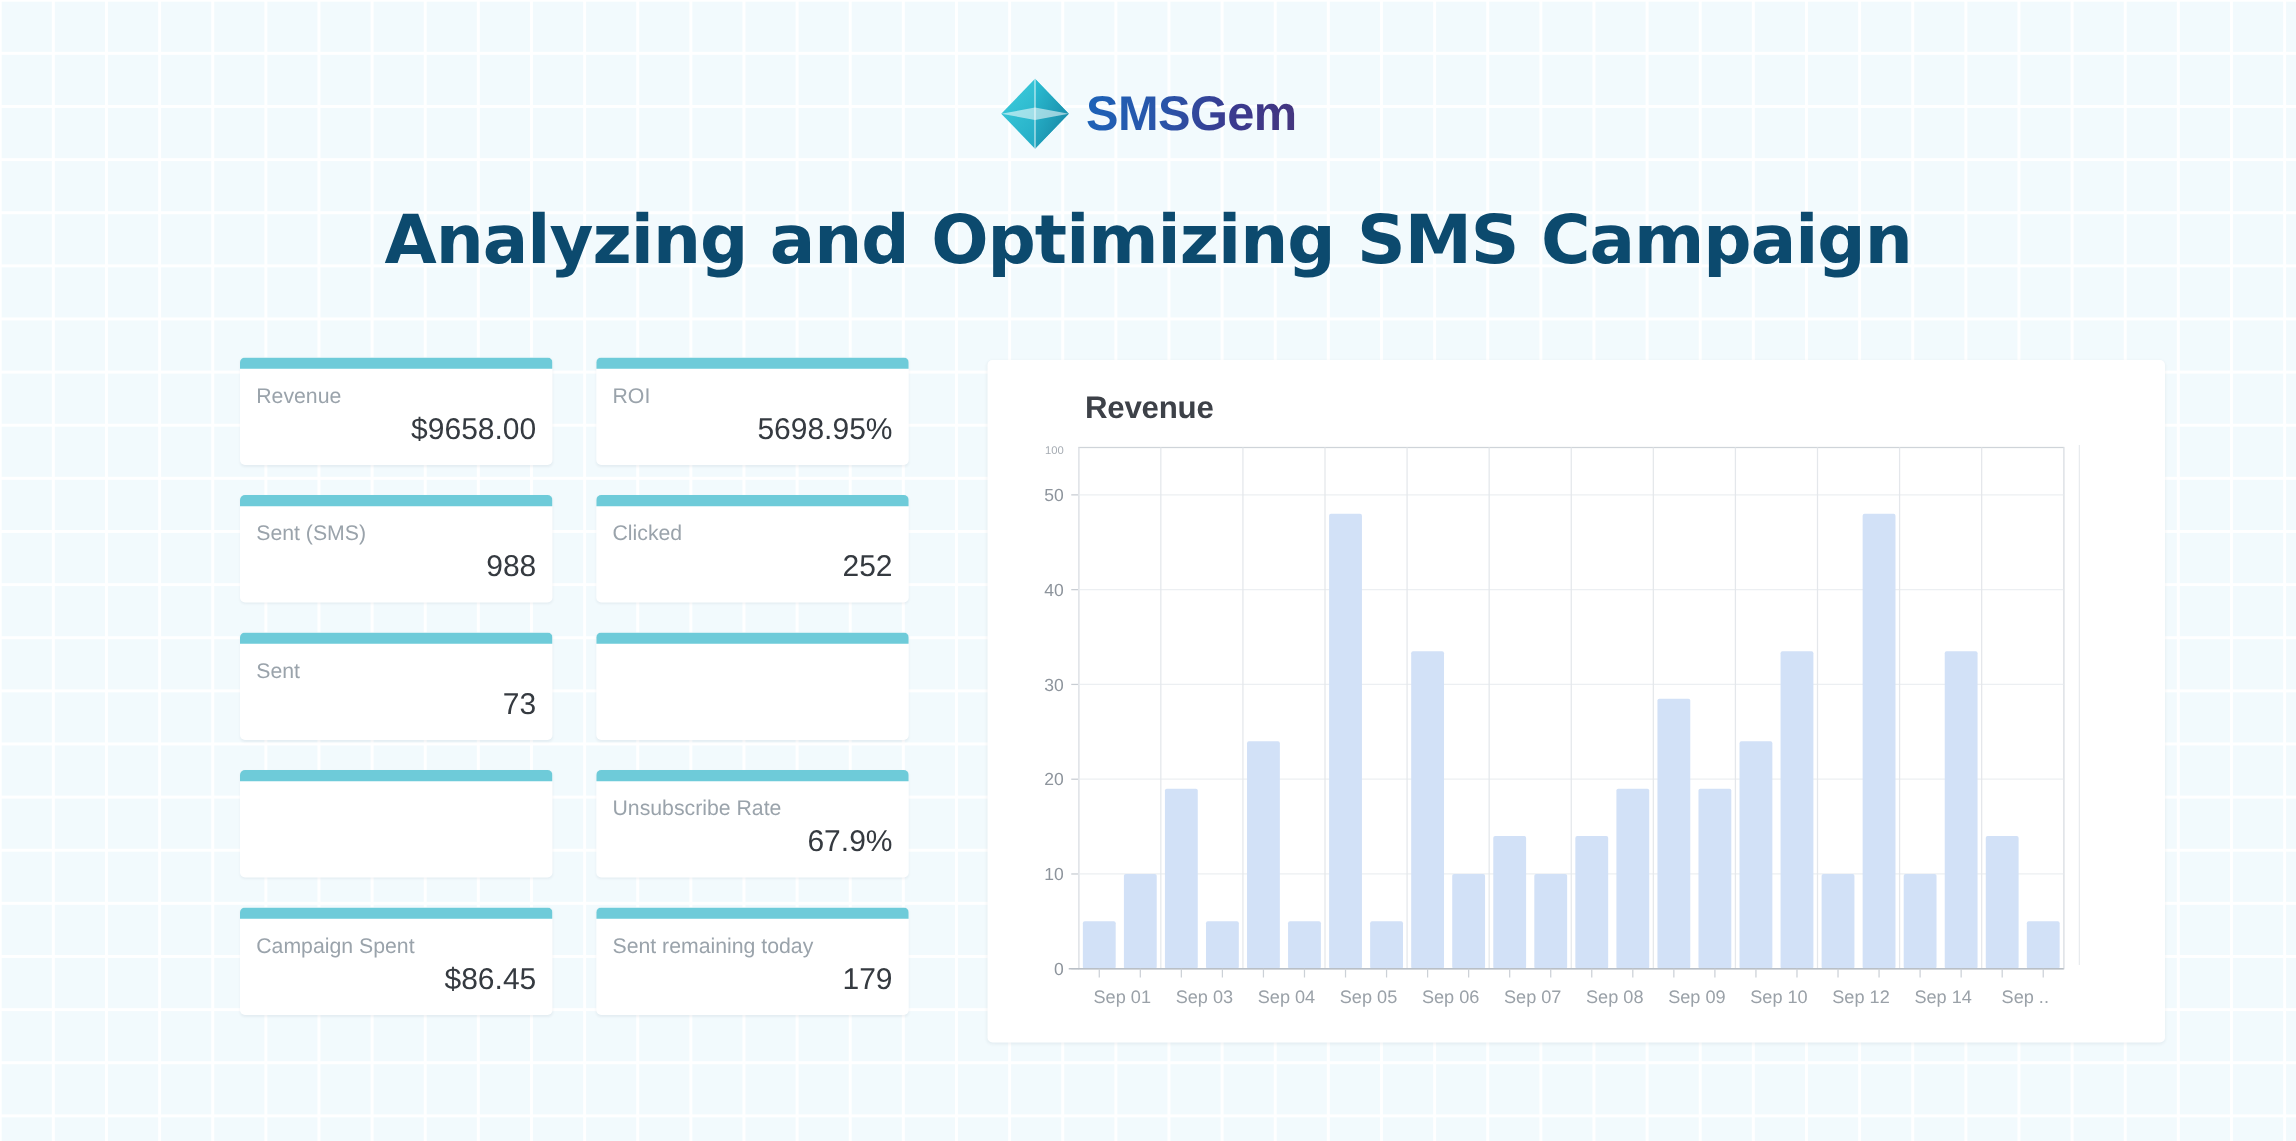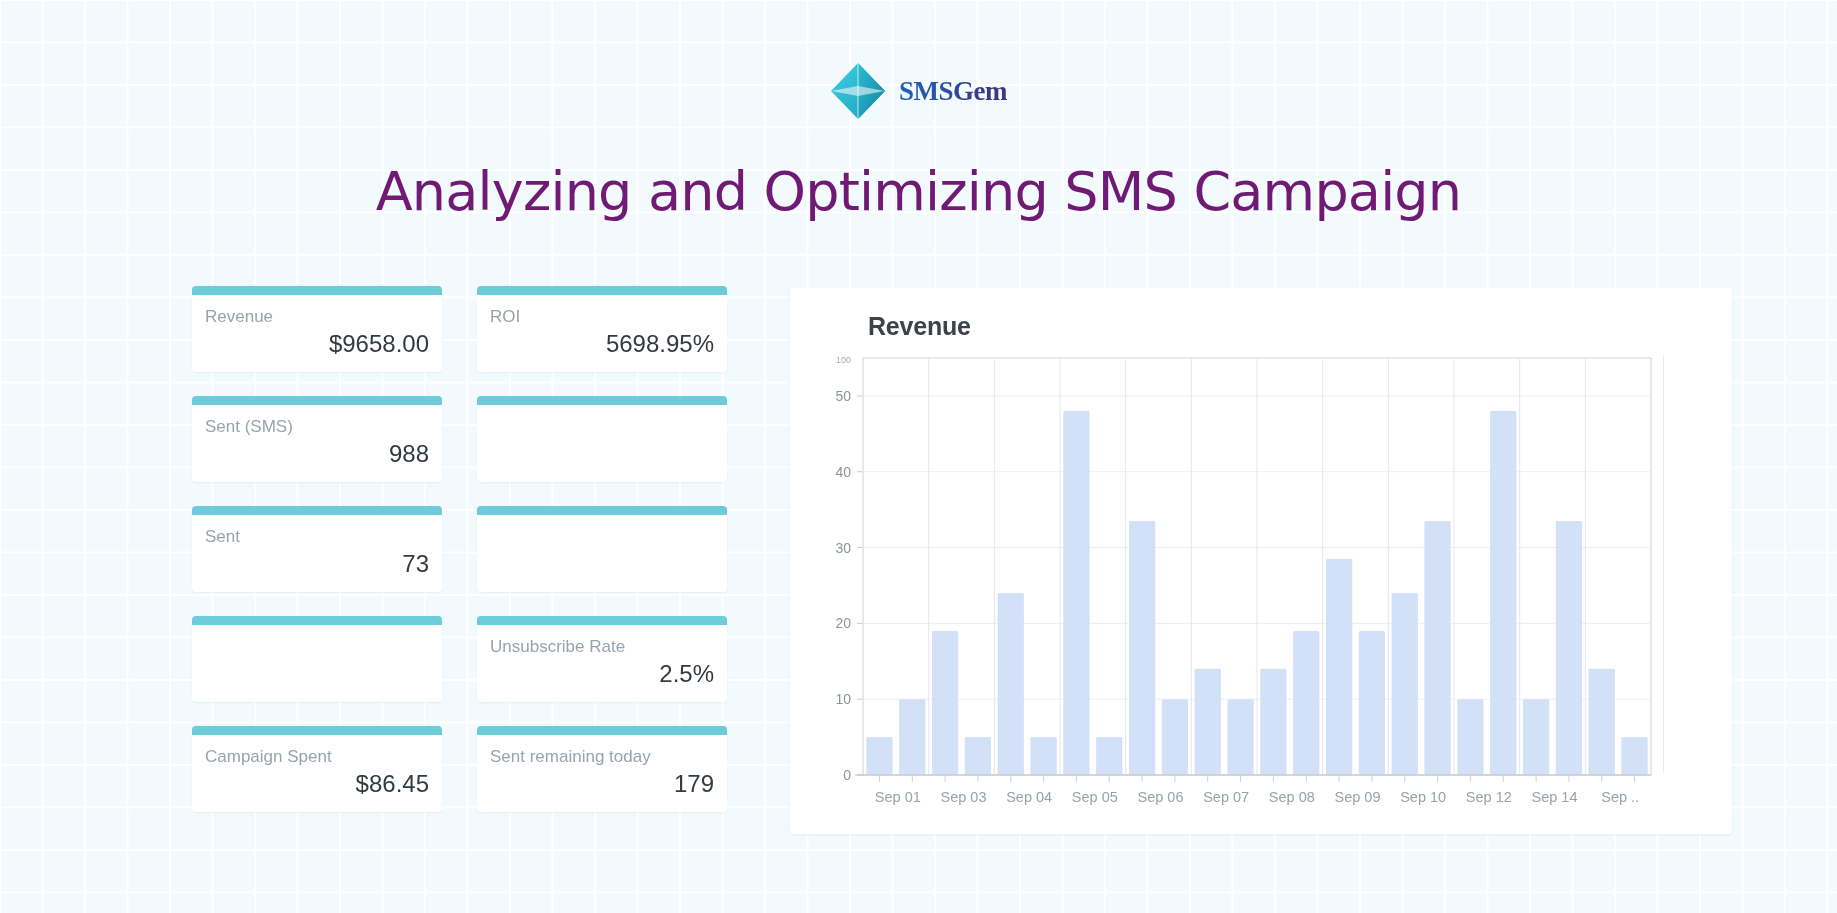--- a/index.html
+++ b/index.html
@@ -33,41 +33,41 @@
     gap: 13px;
   }
 
   .logo-mark {
     width: 56px;
     height: 58px;
     display: block;
   }
 
   .logo-text {
-    font-size: 27px;
+    font-size: 39px;
     font-weight: bold;
     letter-spacing: -0.5px;
     background: linear-gradient(100deg, #1c63b8 0%, #2a54a8 38%, #3a3a8f 68%, #45357e 100%);
     -webkit-background-clip: text;
     background-clip: text;
     color: transparent;
     -webkit-text-fill-color: transparent;
     line-height: 1;
-    font-family: Liberation Serif, serif;
+    font-family: Liberation Sans, sans-serif;
   }
 
   .page-title {
     position: absolute;
     top: 165px;
     left: 0;
     width: 100%;
     text-align: center;
     font-size: 54px;
-    font-weight: normal;
-    color: #701a75;
+    font-weight: bold;
+    color: #0c4a6e;
     letter-spacing: -0.8px;
     font-family: "DejaVu Sans", sans-serif;
     line-height: 1;
   }
 
   
   .cards-grid {
     position: absolute;
     left: 192px;
     top: 286px;
@@ -222,39 +222,43 @@
     </div>
     <div class="metric-card">
       <div class="card-accent" style="background: rgb(110, 203, 217);"></div>
       <div class="card-body">
         <div class="card-label">Sent (SMS)</div>
         <div class="card-value">988</div>
       </div>
     </div>
     <div class="metric-card">
       <div class="card-accent" style="background: rgb(110, 203, 217);"></div>
+      <div class="card-body">
+        <div class="card-label">Clicked</div>
+        <div class="card-value">252</div>
+      </div>
     </div>
     <div class="metric-card">
       <div class="card-accent" style="background: rgb(110, 203, 217);"></div>
       <div class="card-body">
         <div class="card-label">Sent</div>
         <div class="card-value">73</div>
       </div>
     </div>
     <div class="metric-card">
       <div class="card-accent" style="background: rgb(110, 203, 217);"></div>
     </div>
     <div class="metric-card">
       <div class="card-accent" style="background: rgb(110, 203, 217);"></div>
     </div>
     <div class="metric-card">
       <div class="card-accent" style="background: rgb(110, 203, 217);"></div>
       <div class="card-body">
         <div class="card-label">Unsubscribe Rate</div>
-        <div class="card-value">2.5%</div>
+        <div class="card-value">67.9%</div>
       </div>
     </div>
     <div class="metric-card">
       <div class="card-accent" style="background: rgb(110, 203, 217);"></div>
       <div class="card-body">
         <div class="card-label">Campaign Spent</div>
         <div class="card-value">$86.45</div>
       </div>
     </div>
     <div class="metric-card">

